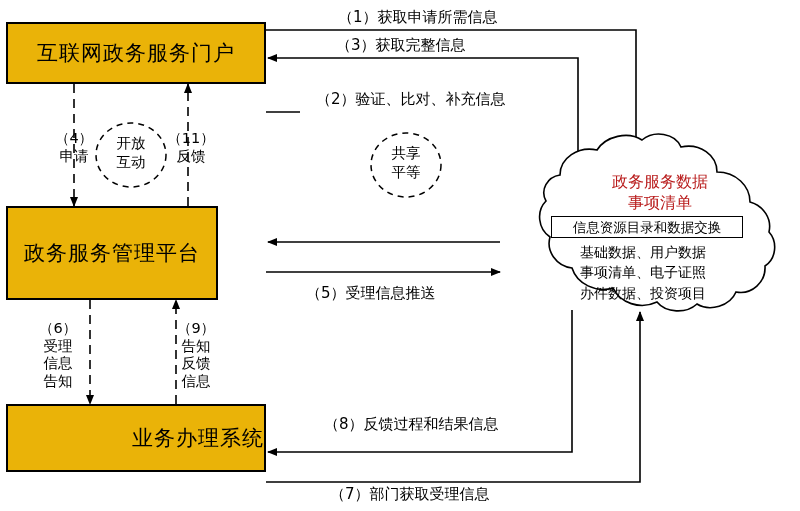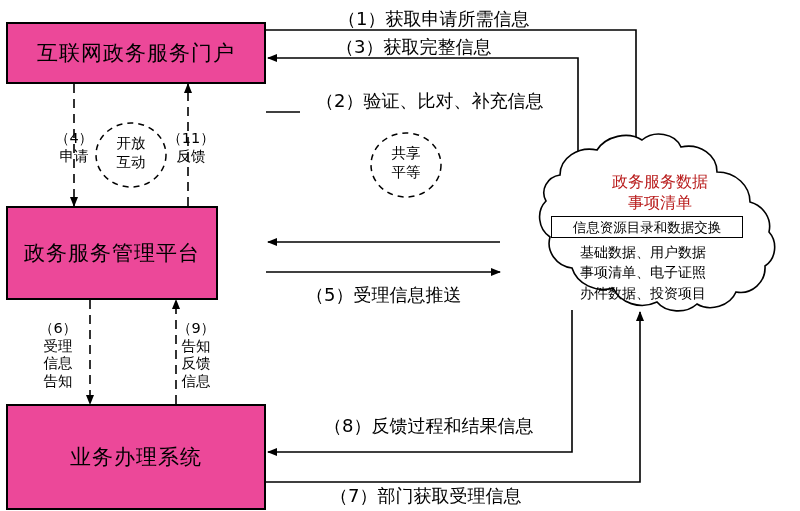--- a/index.html
+++ b/index.html
@@ -18,40 +18,40 @@
   svg.layer {
     position: absolute;
     left: 0;
     top: 0;
     width: 800px;
     height: 511px;
   }
   .box {
     position: absolute;
     border: 2px solid #000;
-    background: #ec4899;
+    background: #eab308;
     display: flex;
     align-items: center;
     justify-content: center;
     box-sizing: border-box;
   }
   .box span {
     font-size: 21px;
     letter-spacing: 1px;
     color: #000;
     white-space: nowrap;
   }
   .lbl {
     position: absolute;
     color: #000;
     white-space: nowrap;
     line-height: 1.25;
     text-align: center;
   }
-  .lbl.f16 { font-size: 18px; }
+  .lbl.f16 { font-size: 15px; }
   .vstack {
     position: absolute;
     text-align: center;
     font-size: 14.5px;
     color: #000;
     line-height: 1.22;
   }
   .cloudtitle {
     position: absolute;
     text-align: center;
@@ -146,21 +146,21 @@
   </svg>
 
   <div class="box" style="left:6px; top:22px; width:260px; height:62px;">
     <span>互联网政务服务门户</span>
   </div>
 
   <div class="box" style="left:6px; top:206px; width:212px; height:94px;">
     <span>政务服务管理平台</span>
   </div>
 
-  <div class="box" style="left:6px; top:404px; width:260px; height:106px;">
+  <div class="box" style="left:6px; top:404px; width:260px; height:68px;justify-content:flex-end;">
     <span>业务办理系统</span>
   </div>
 
   <div class="cloudtitle" style="left:560px; top:172px; width:200px;">
     <div>政务服务数据</div>
     <div>事项清单</div>
   </div>
 
   <div class="cloudbar" style="left:551px; top:216px; width:192px; height:22px;">
     <span>信息资源目录和数据交换</span>

